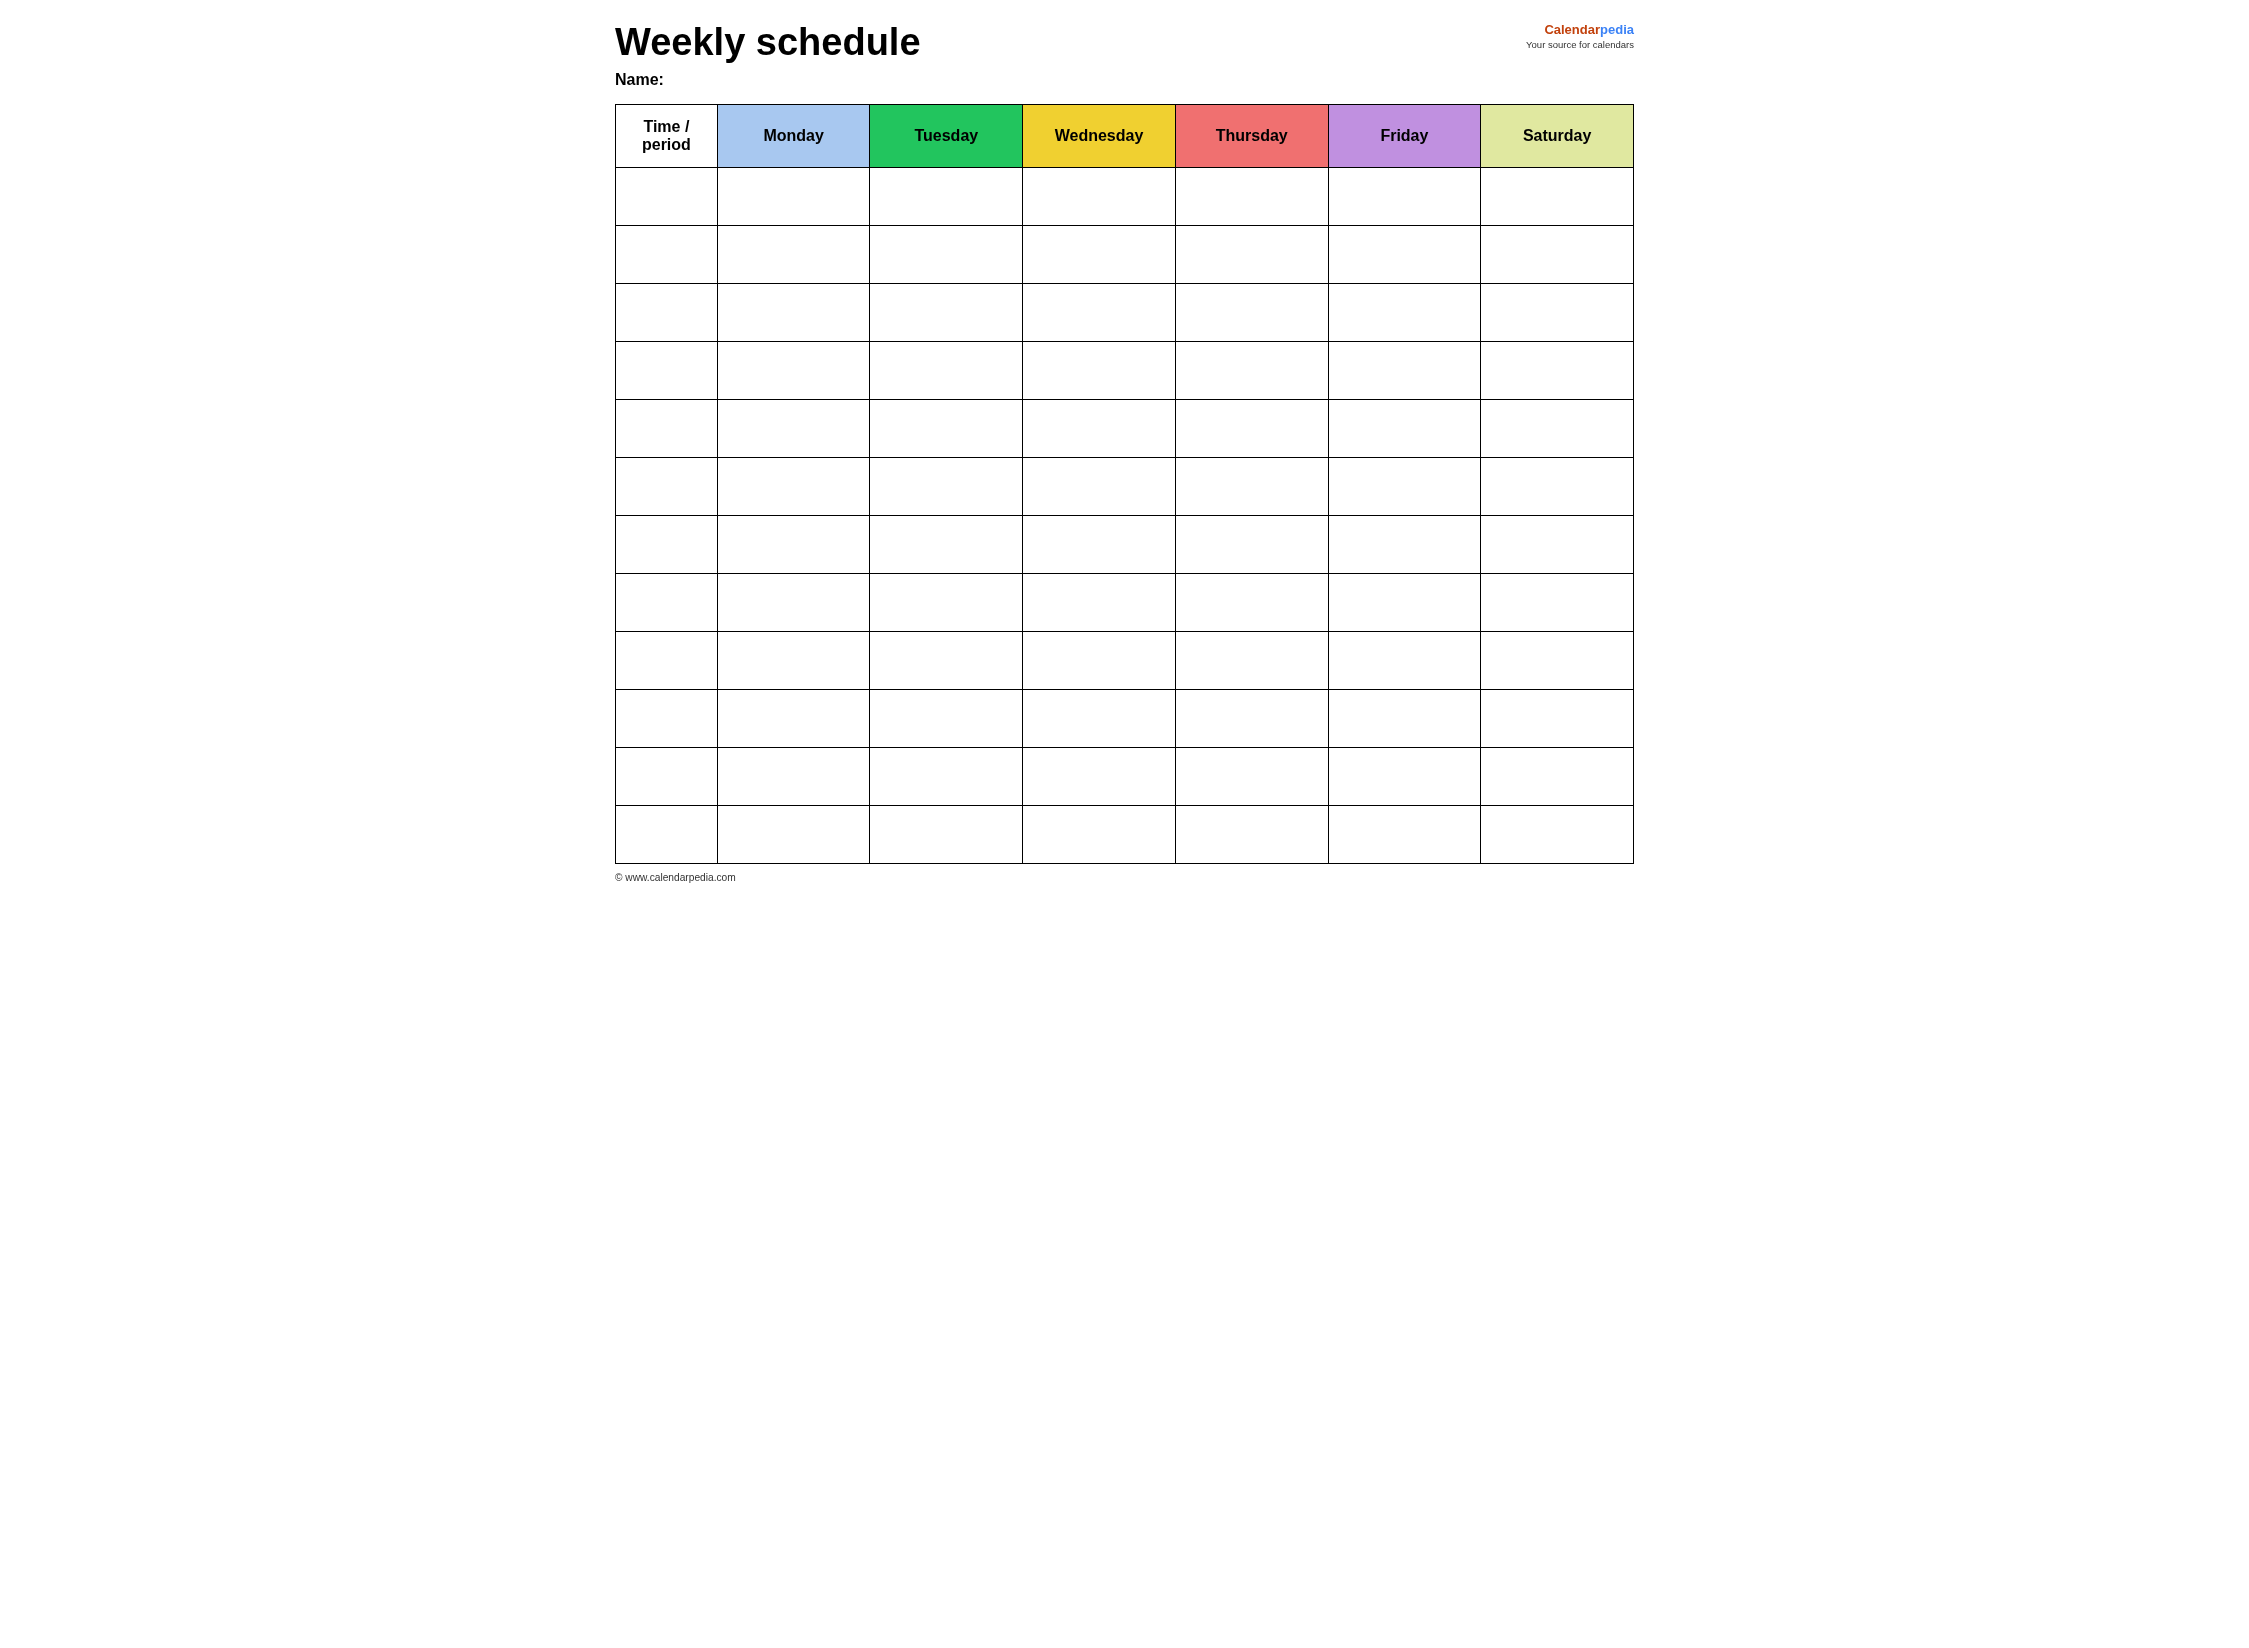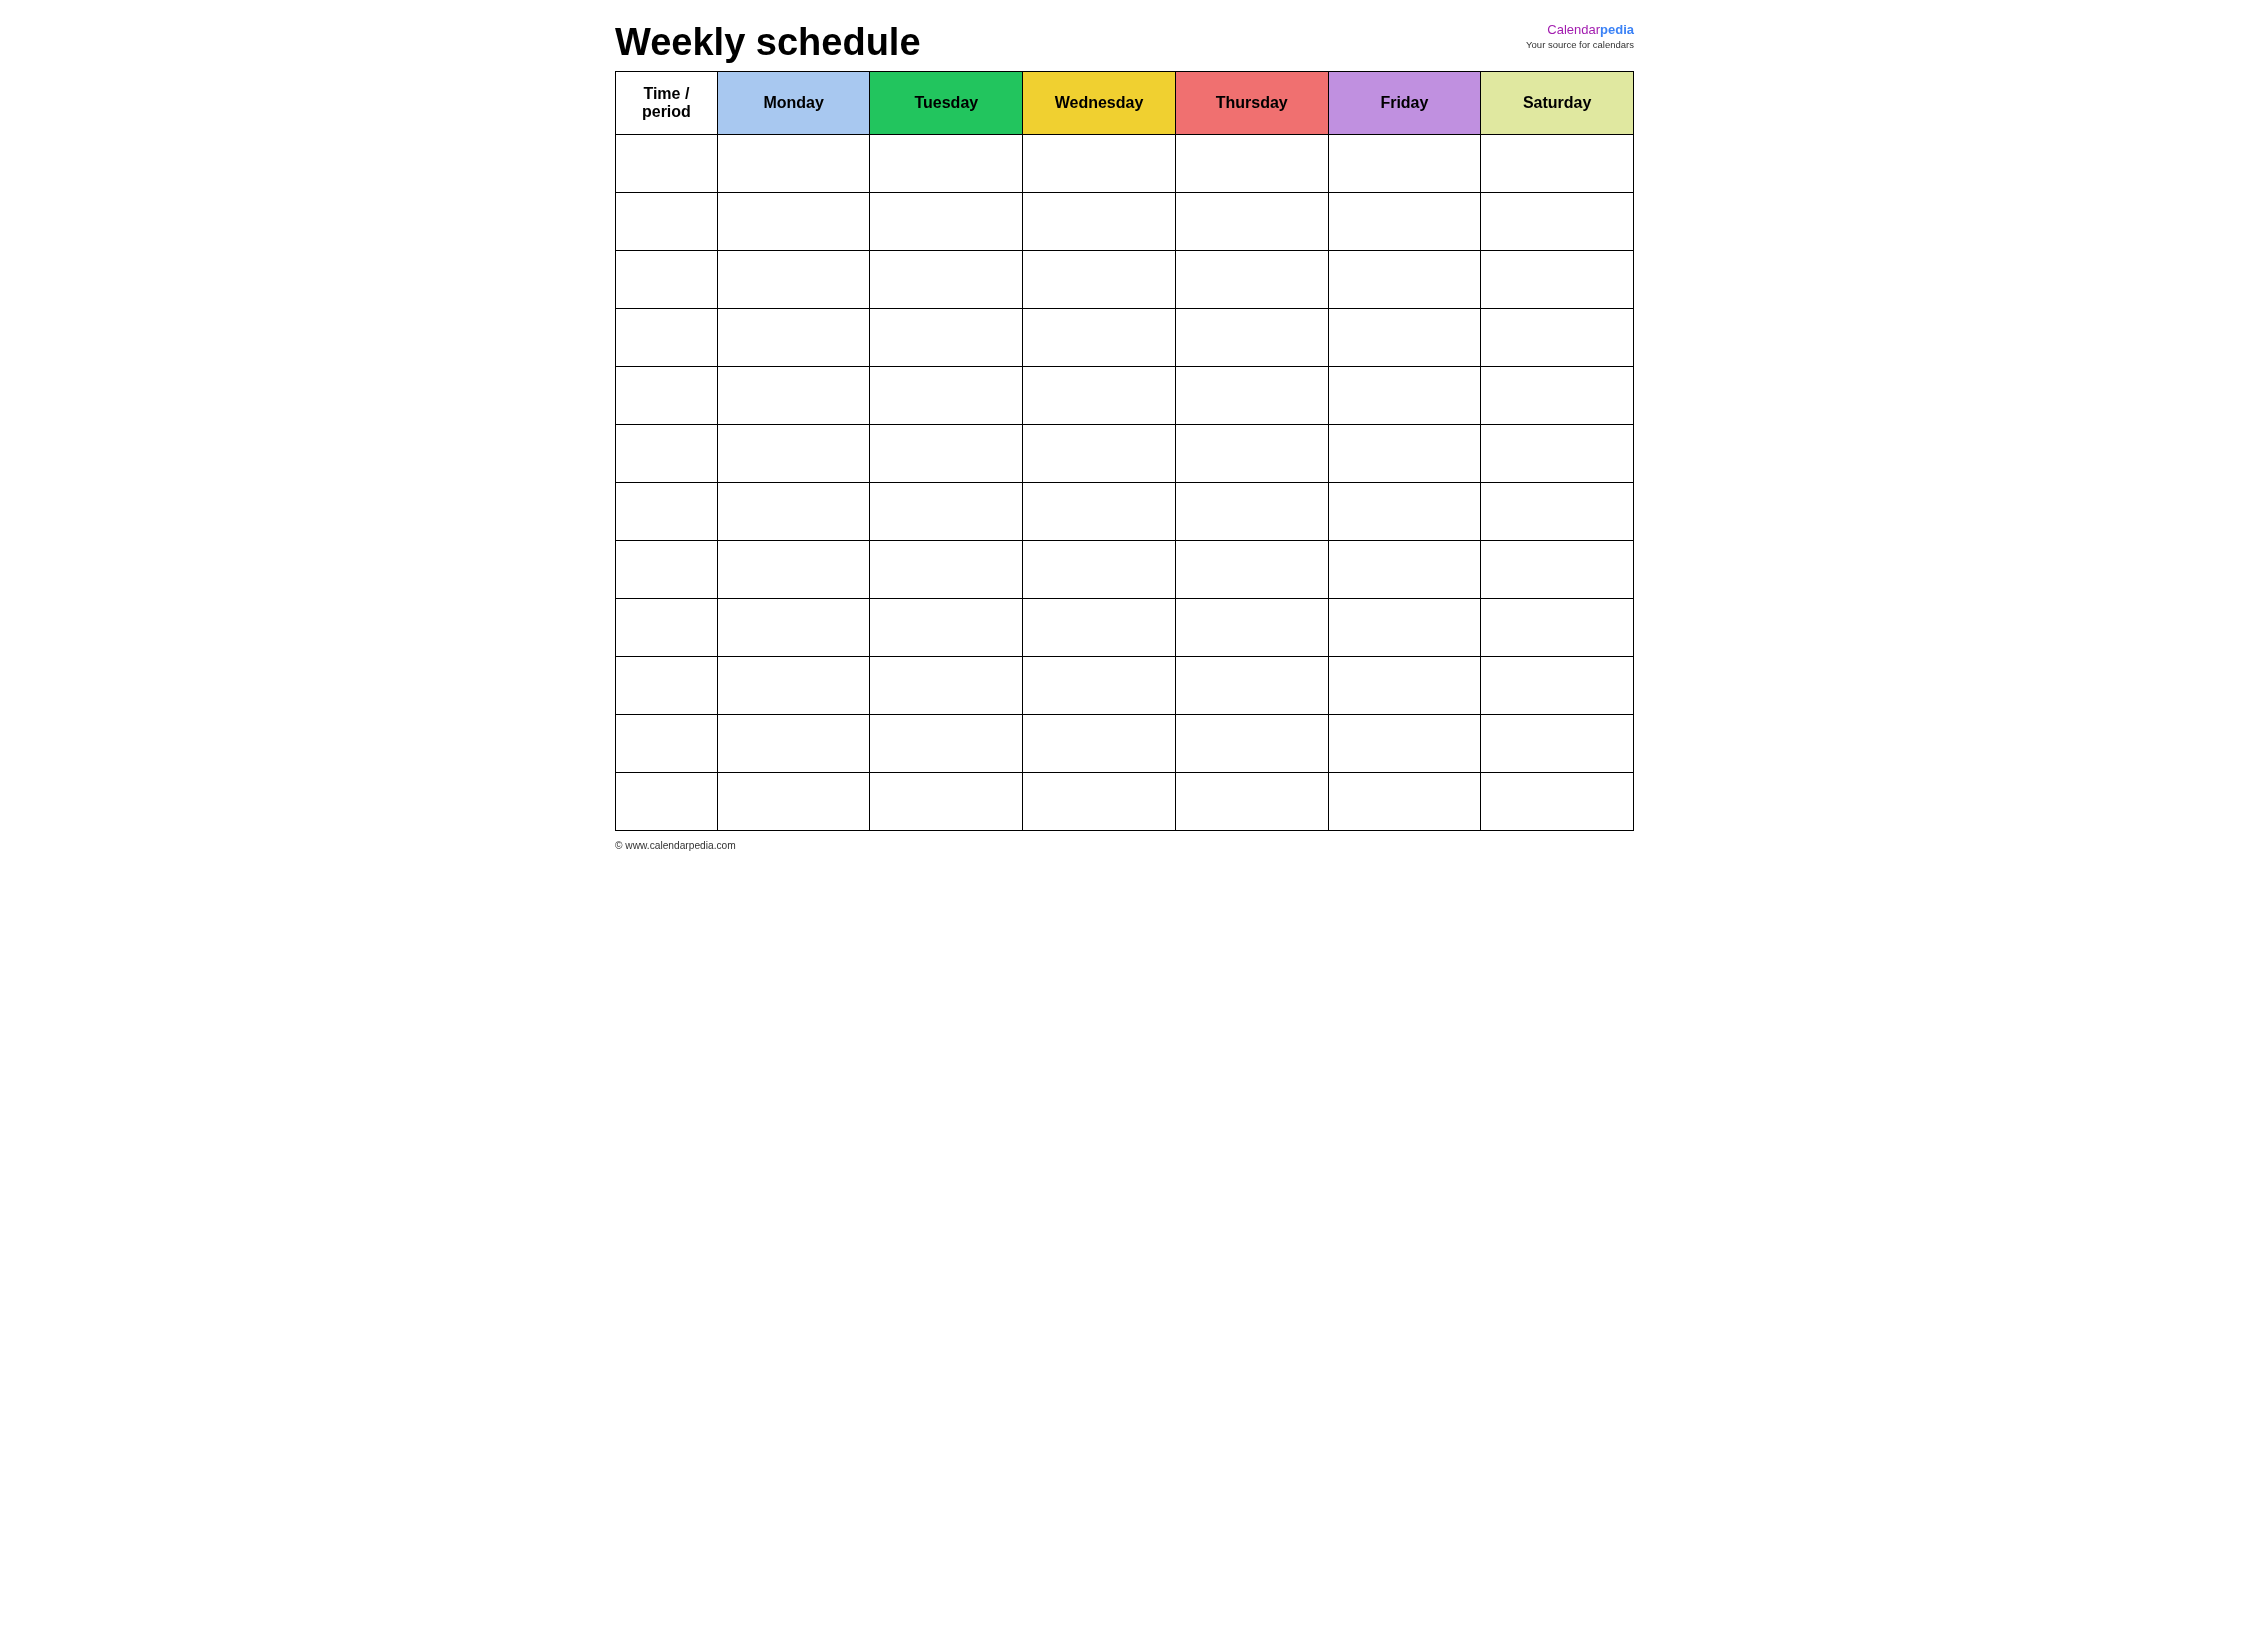--- a/index.html
+++ b/index.html
@@ -44,22 +44,22 @@
       min-width: 146px;
     }
 
     .brand-logo {
       font-size: 13px;
       color: #000000;
       line-height: 1.3;
     }
 
     .brand-logo .brand-calendar {
-      color: #a21caf;
-      font-weight: normal;
+      color: #c2410c;
+      font-weight: bold;
       margin-left: 20px;
     }
 
     .brand-logo .brand-pedia {
       color: #3b82f6;
       font-weight: bold;
     }
 
     .brand-tagline {
       font-size: 9.5px;
@@ -160,20 +160,23 @@
       <h1 class="page-title">Weekly schedule</h1>
     </div>
     <div class="brand-area">
       <div class="brand-logo">
         <span class="brand-calendar">Calendar</span><span class="brand-pedia">pedia</span>
       </div>
       <div class="brand-tagline">Your source for calendars</div>
     </div>
   </div>
 
+  <div class="name-row">
+    <span class="name-label">Name:</span>
+  </div>
 
   <table class="schedule-table">
     <thead>
       <tr>
         <th class="col-time">Time / period</th>
         <th class="col-monday">Monday</th>
         <th class="col-tuesday">Tuesday</th>
         <th class="col-wednesday">Wednesday</th>
         <th class="col-thursday">Thursday</th>
         <th class="col-friday">Friday</th>

